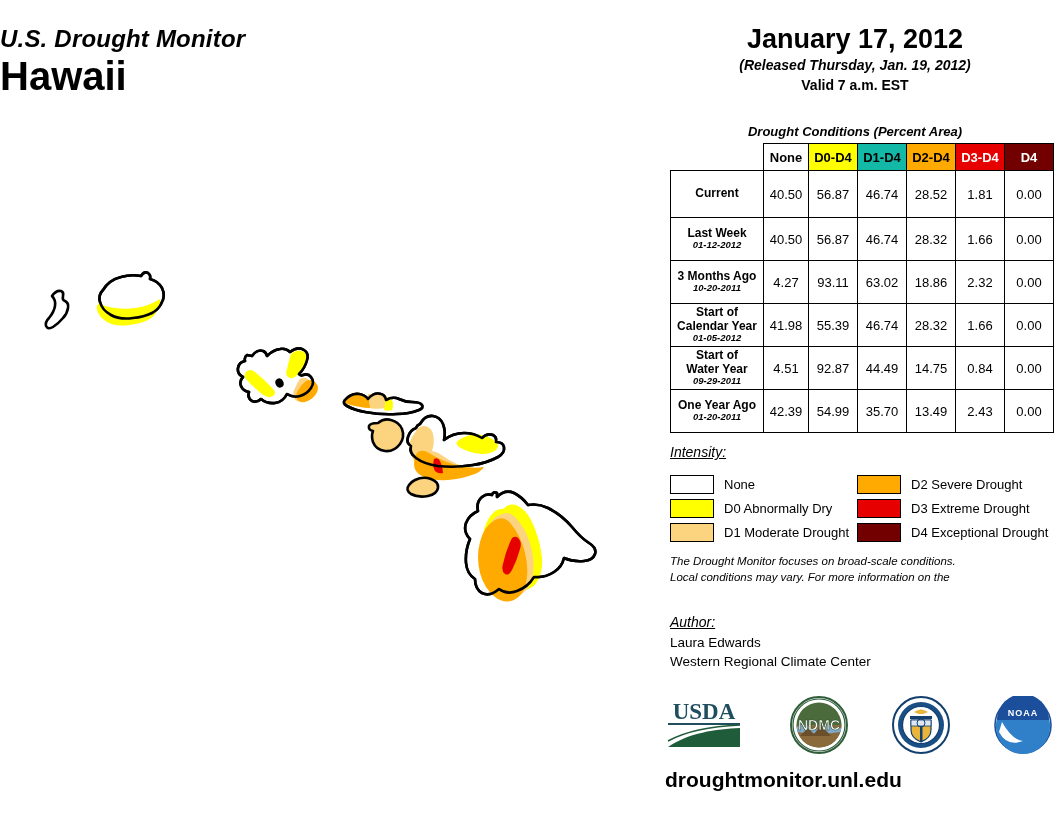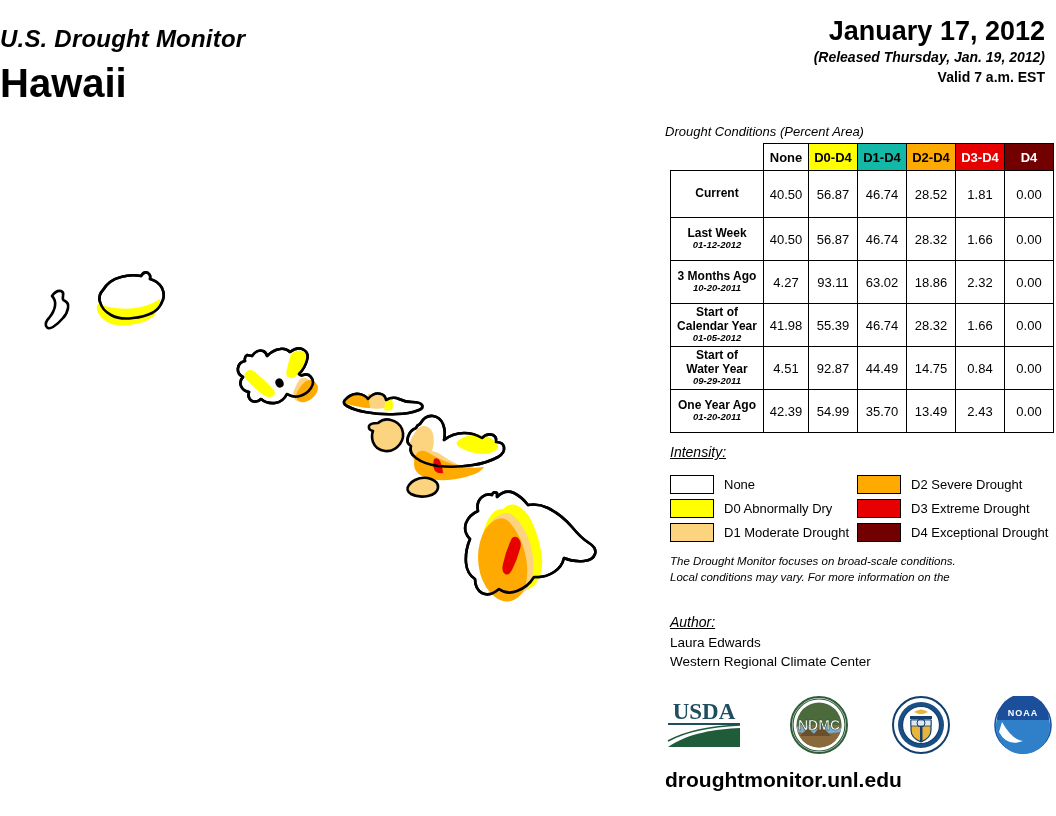--- a/index.html
+++ b/index.html
@@ -29,30 +29,30 @@
     font-size: 24px;
     font-weight: bold;
     font-style: italic;
     letter-spacing: 0.2px;
     line-height: 1.1;
   }
   #state-title {
     font-size: 40px;
     font-weight: bold;
     line-height: 1.15;
-    margin-top: 8px;
+    margin-top: 1px;
   }
 
   
   #date-block {
     position: absolute;
     left: 665px;
-    top: 16px;
+    top: 24px;
     width: 380px;
-    text-align: right;
+    text-align: center;
   }
   #date-main {
     font-size: 27px;
     font-weight: bold;
     line-height: 1.15;
   }
   #date-released {
     font-size: 14px;
     font-weight: bold;
     font-style: italic;
@@ -63,23 +63,24 @@
     font-weight: bold;
     margin-top: 4px;
   }
 
   
   #table-caption {
     position: absolute;
     left: 665px;
     top: 124px;
     width: 380px;
-    text-align: left;
+    text-align: center;
     font-size: 13px;
     font-style: italic;
+    font-weight: bold;
   }
   #stats-table-wrap {
     position: absolute;
     left: 670px;
     top: 143px;
   }
   table.stats {
     border-collapse: collapse;
     table-layout: fixed;
     font-size: 12.5px;

